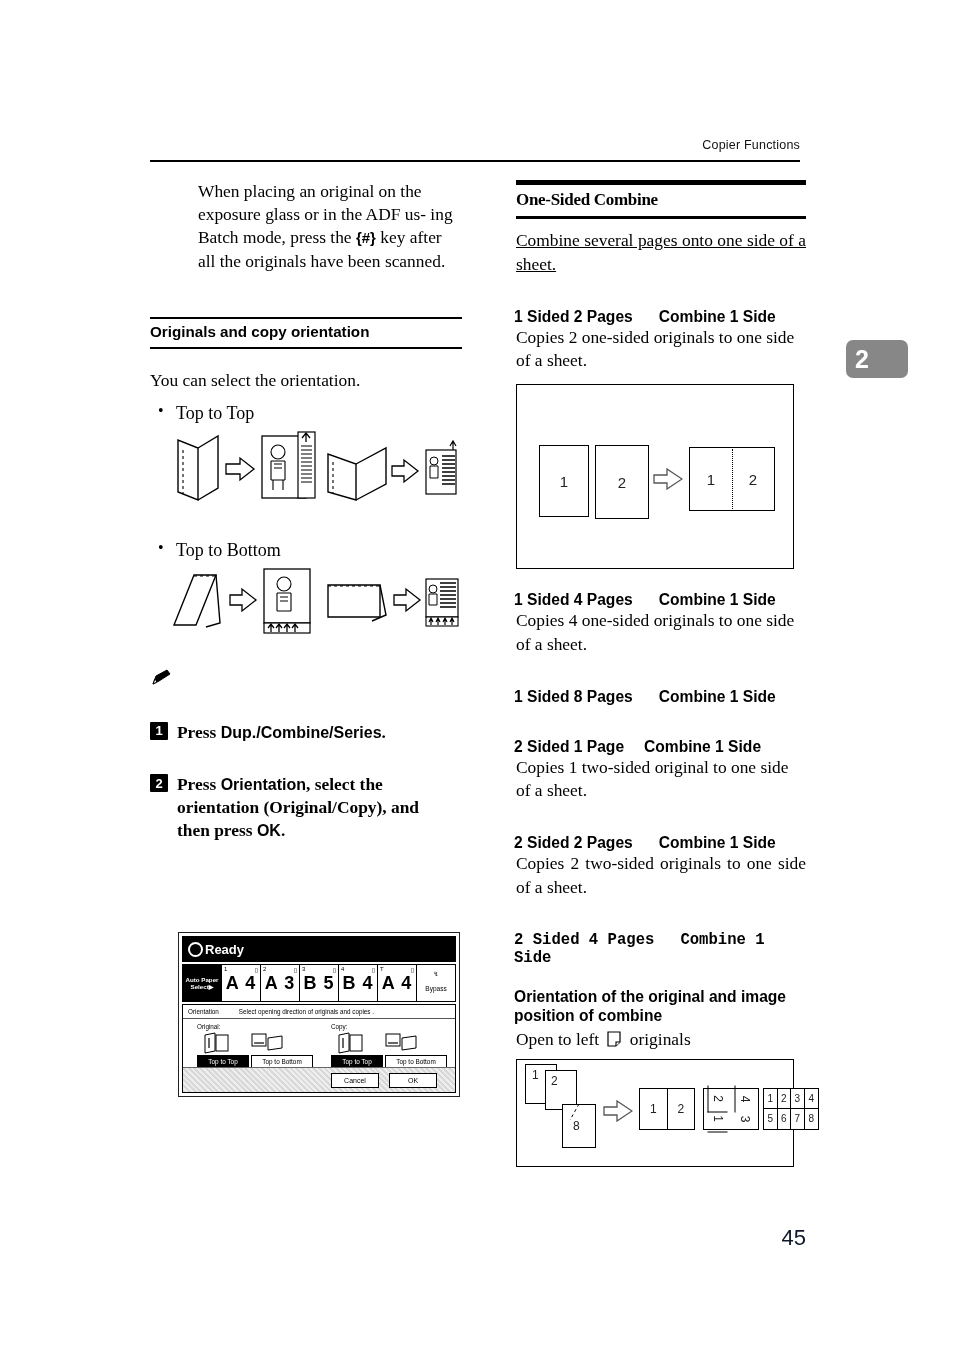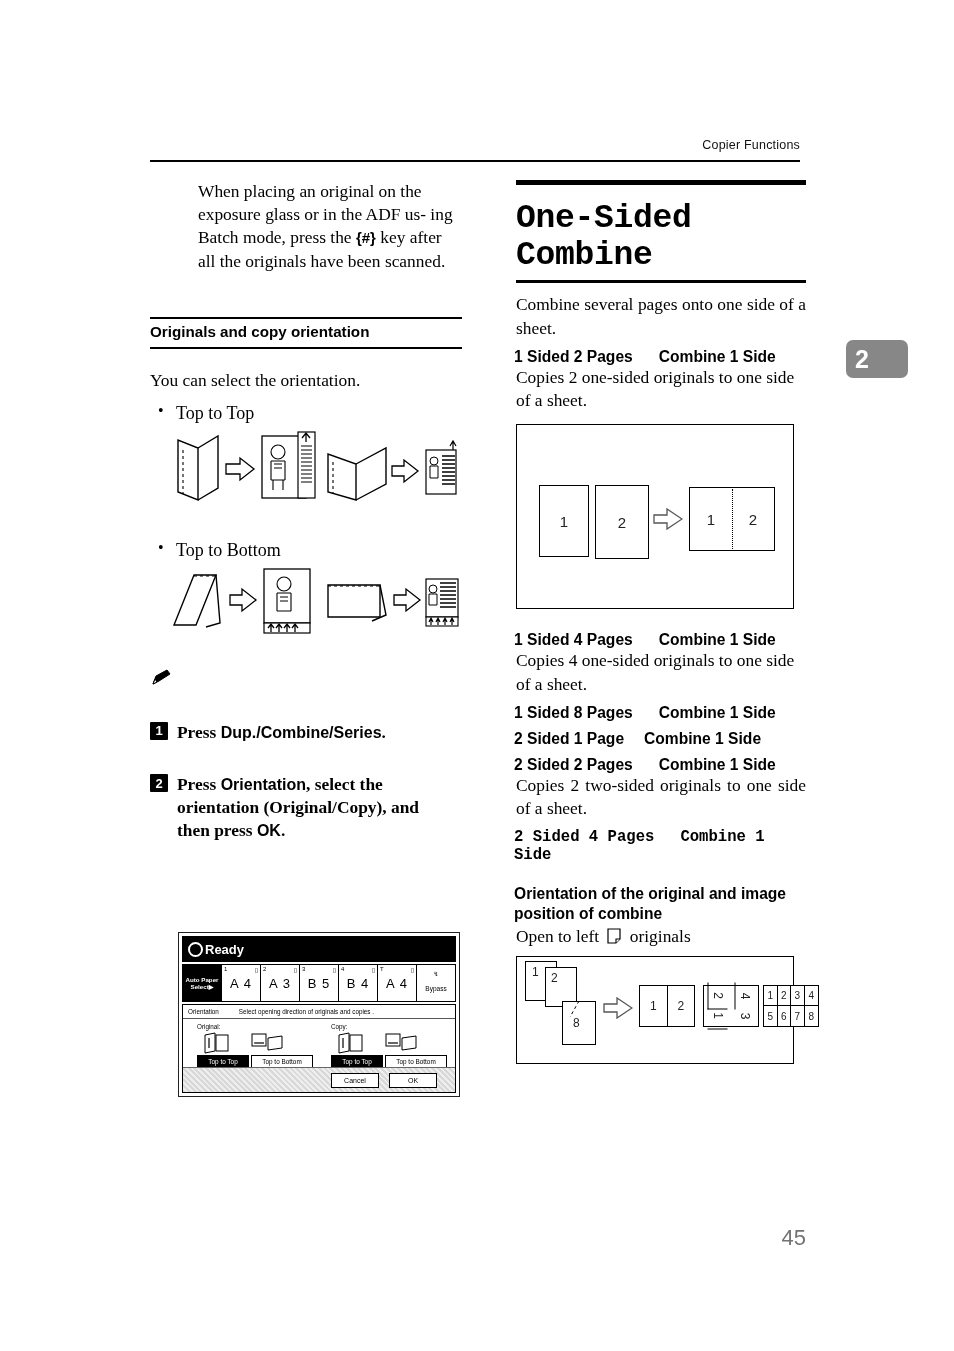--- a/index.html
+++ b/index.html
@@ -43,22 +43,22 @@
   .sec-rule-bot{height:2.2px;background:#000;margin-top:3px;}
   .sec-head{
     font-family:"Liberation Sans", sans-serif;font-weight:bold;
     font-size:15.2px;padding:4px 0 4px 0;letter-spacing:0px;
   }
 
   
   .big-rule-top{height:5px;background:#000;}
   .big-rule-bot{height:3.4px;background:#000;margin-top:2px;}
   .big-head{
-    font-family:Liberation Mono, monospace;font-weight:bold;
-    font-size:33px;padding:15px 0 4px 0;letter-spacing:-.3px;
+    font-family:Liberation Serif, serif;font-weight:bold;
+    font-size:17px;padding:5px 0 4px 0;letter-spacing:-.3px;
   }
 
   
   .bullet{position:relative;padding-left:26px;font-family:"Liberation Serif", serif;font-size:18px;}
   .bullet:before{content:"\2022";position:absolute;left:8px;top:-1px;font-size:16px;}
 
   
   .step{position:relative;padding-left:27px;margin-top:14px;}
   .stepnum{
     position:absolute;left:0;top:1px;width:18px;height:18px;background:#000;color:#fff;
@@ -71,21 +71,21 @@
   .key{
     font-family:"Liberation Sans", sans-serif;font-weight:bold;font-size:16px;
   }
 
   
   .note-icon{width:24px;height:18px;}
 
   
   .sub-head{
     font-family:"Liberation Sans", sans-serif;font-weight:bold;font-size:15.6px;
-    margin-top:8px;
+    margin-top:32px;
   }
   .sub-head .gap{display:inline-block;width:26px;}
 
   
   .figbox{border:1.6px solid #000;background:#fff;position:relative;box-sizing:border-box;}
 
   .sheet{
     border:1.4px solid #000;background:#fff;position:absolute;box-sizing:border-box;
     font-family:"Liberation Sans", sans-serif;font-size:15px;color:#222;
     display:flex;align-items:center;justify-content:center;
@@ -113,21 +113,21 @@
     border:1px solid #000;box-sizing:border-box;display:flex;background:#fff;
   }
   .pbtn{
     flex:1;border-right:1px solid #000;box-sizing:border-box;position:relative;
     display:flex;flex-direction:column;align-items:center;justify-content:center;
   }
   .pbtn:last-child{border-right:none;}
   .pbtn.sel{background:#000;color:#fff;}
   .pbtn .idx{position:absolute;left:2px;top:1px;font-size:6px;}
   .pbtn .glyph{position:absolute;right:2px;top:1px;font-size:6px;}
-  .pbtn .sz{font-size:13px;font-weight:normal;letter-spacing:1px;}
+  .pbtn .sz{font-size:18px;font-weight:bold;letter-spacing:1px;}
   .pbtn .lbl{font-size:6.2px;font-weight:bold;line-height:1.15;text-align:center;}
   .pbtn .bp{font-size:6.5px;}
 
   .lcd-body{
     position:absolute;left:3px;top:71px;right:3px;bottom:3px;
     border:1px solid #000;box-sizing:border-box;background:#fff;
   }
   .lcd-row1{
     position:absolute;left:0;top:0;right:0;height:13px;
     border-bottom:1px solid #555;font-size:6.3px;display:flex;align-items:center;
@@ -147,21 +147,21 @@
   }
   .fbtn{
     position:absolute;bottom:4px;height:15px;width:48px;border:1px solid #000;background:#fff;
     display:flex;align-items:center;justify-content:center;font-size:7px;box-sizing:border-box;
   }
   .docicon{position:absolute;}
 
   
   .pageno{
     position:absolute;left:760px;top:1225px;width:46px;text-align:right;
-    font-family:"Liberation Sans", sans-serif;font-size:22px;color:#737373;
+    font-family:"Liberation Sans", sans-serif;font-size:22px;color:#0f172a;
   }
 </style>
 </head>
 <body>
 
 <div class="page">
 
   <div class="hdr">Copier Functions</div>
   <div class="hdr-rule"></div>
 
@@ -416,21 +416,21 @@
       </div>
     </div>
   </div>
 
   <div class="col-r">
 
     <div class="big-rule-top"></div>
     <div class="big-head">One-Sided Combine</div>
     <div class="big-rule-bot"></div>
 
-    <div class="para" style="margin-top:10px;">Combine several pages onto one side of a sheet.</div>
+    <div class="para" style="margin-top:10px;text-decoration:underline;">Combine several pages onto one side of a sheet.</div>
 
     <div class="sub-head" style="margin-left:-2px;">
       <span>1 Sided 2 Pages</span><span class="gap"></span><span>Combine 1 Side</span>
     </div>
     <div class="para nj">Copies 2 one-sided originals to one side of a sheet.</div>
 
     <div class="figbox" style="width:278px;height:185px;margin-top:12px;">
       <div class="sheet" style="left:22px;top:60px;width:50px;height:72px;">1</div>
       <div class="sheet" style="left:78px;top:60px;width:54px;height:74px;">2</div>
       <svg style="position:absolute;left:136px;top:83px;" width="30" height="22" viewBox="0 0 30 22">
@@ -448,20 +448,21 @@
     </div>
     <div class="para nj">Copies 4 one-sided originals to one side of a sheet.</div>
 
     <div class="sub-head" style="margin-left:-2px;">
       <span>1 Sided 8 Pages</span><span class="gap"></span><span>Combine 1 Side</span>
     </div>
 
     <div class="sub-head" style="margin-left:-2px;">
       <span>2 Sided 1 Page</span><span class="gap" style="width:20px;"></span><span>Combine 1 Side</span>
     </div>
+    <div class="para nj">Copies 1 two-sided original to one side of a sheet.</div>
 
     <div class="sub-head" style="margin-left:-2px;">
       <span>2 Sided 2 Pages</span><span class="gap"></span><span>Combine 1 Side</span>
     </div>
     <div class="para">Copies 2 two-sided originals to one side of a sheet.</div>
 
     <div class="sub-head" style="margin-left:-2px;font-family:Liberation Mono, monospace;">
       <span>2 Sided 4 Pages</span><span class="gap"></span><span>Combine 1 Side</span>
     </div>
 

